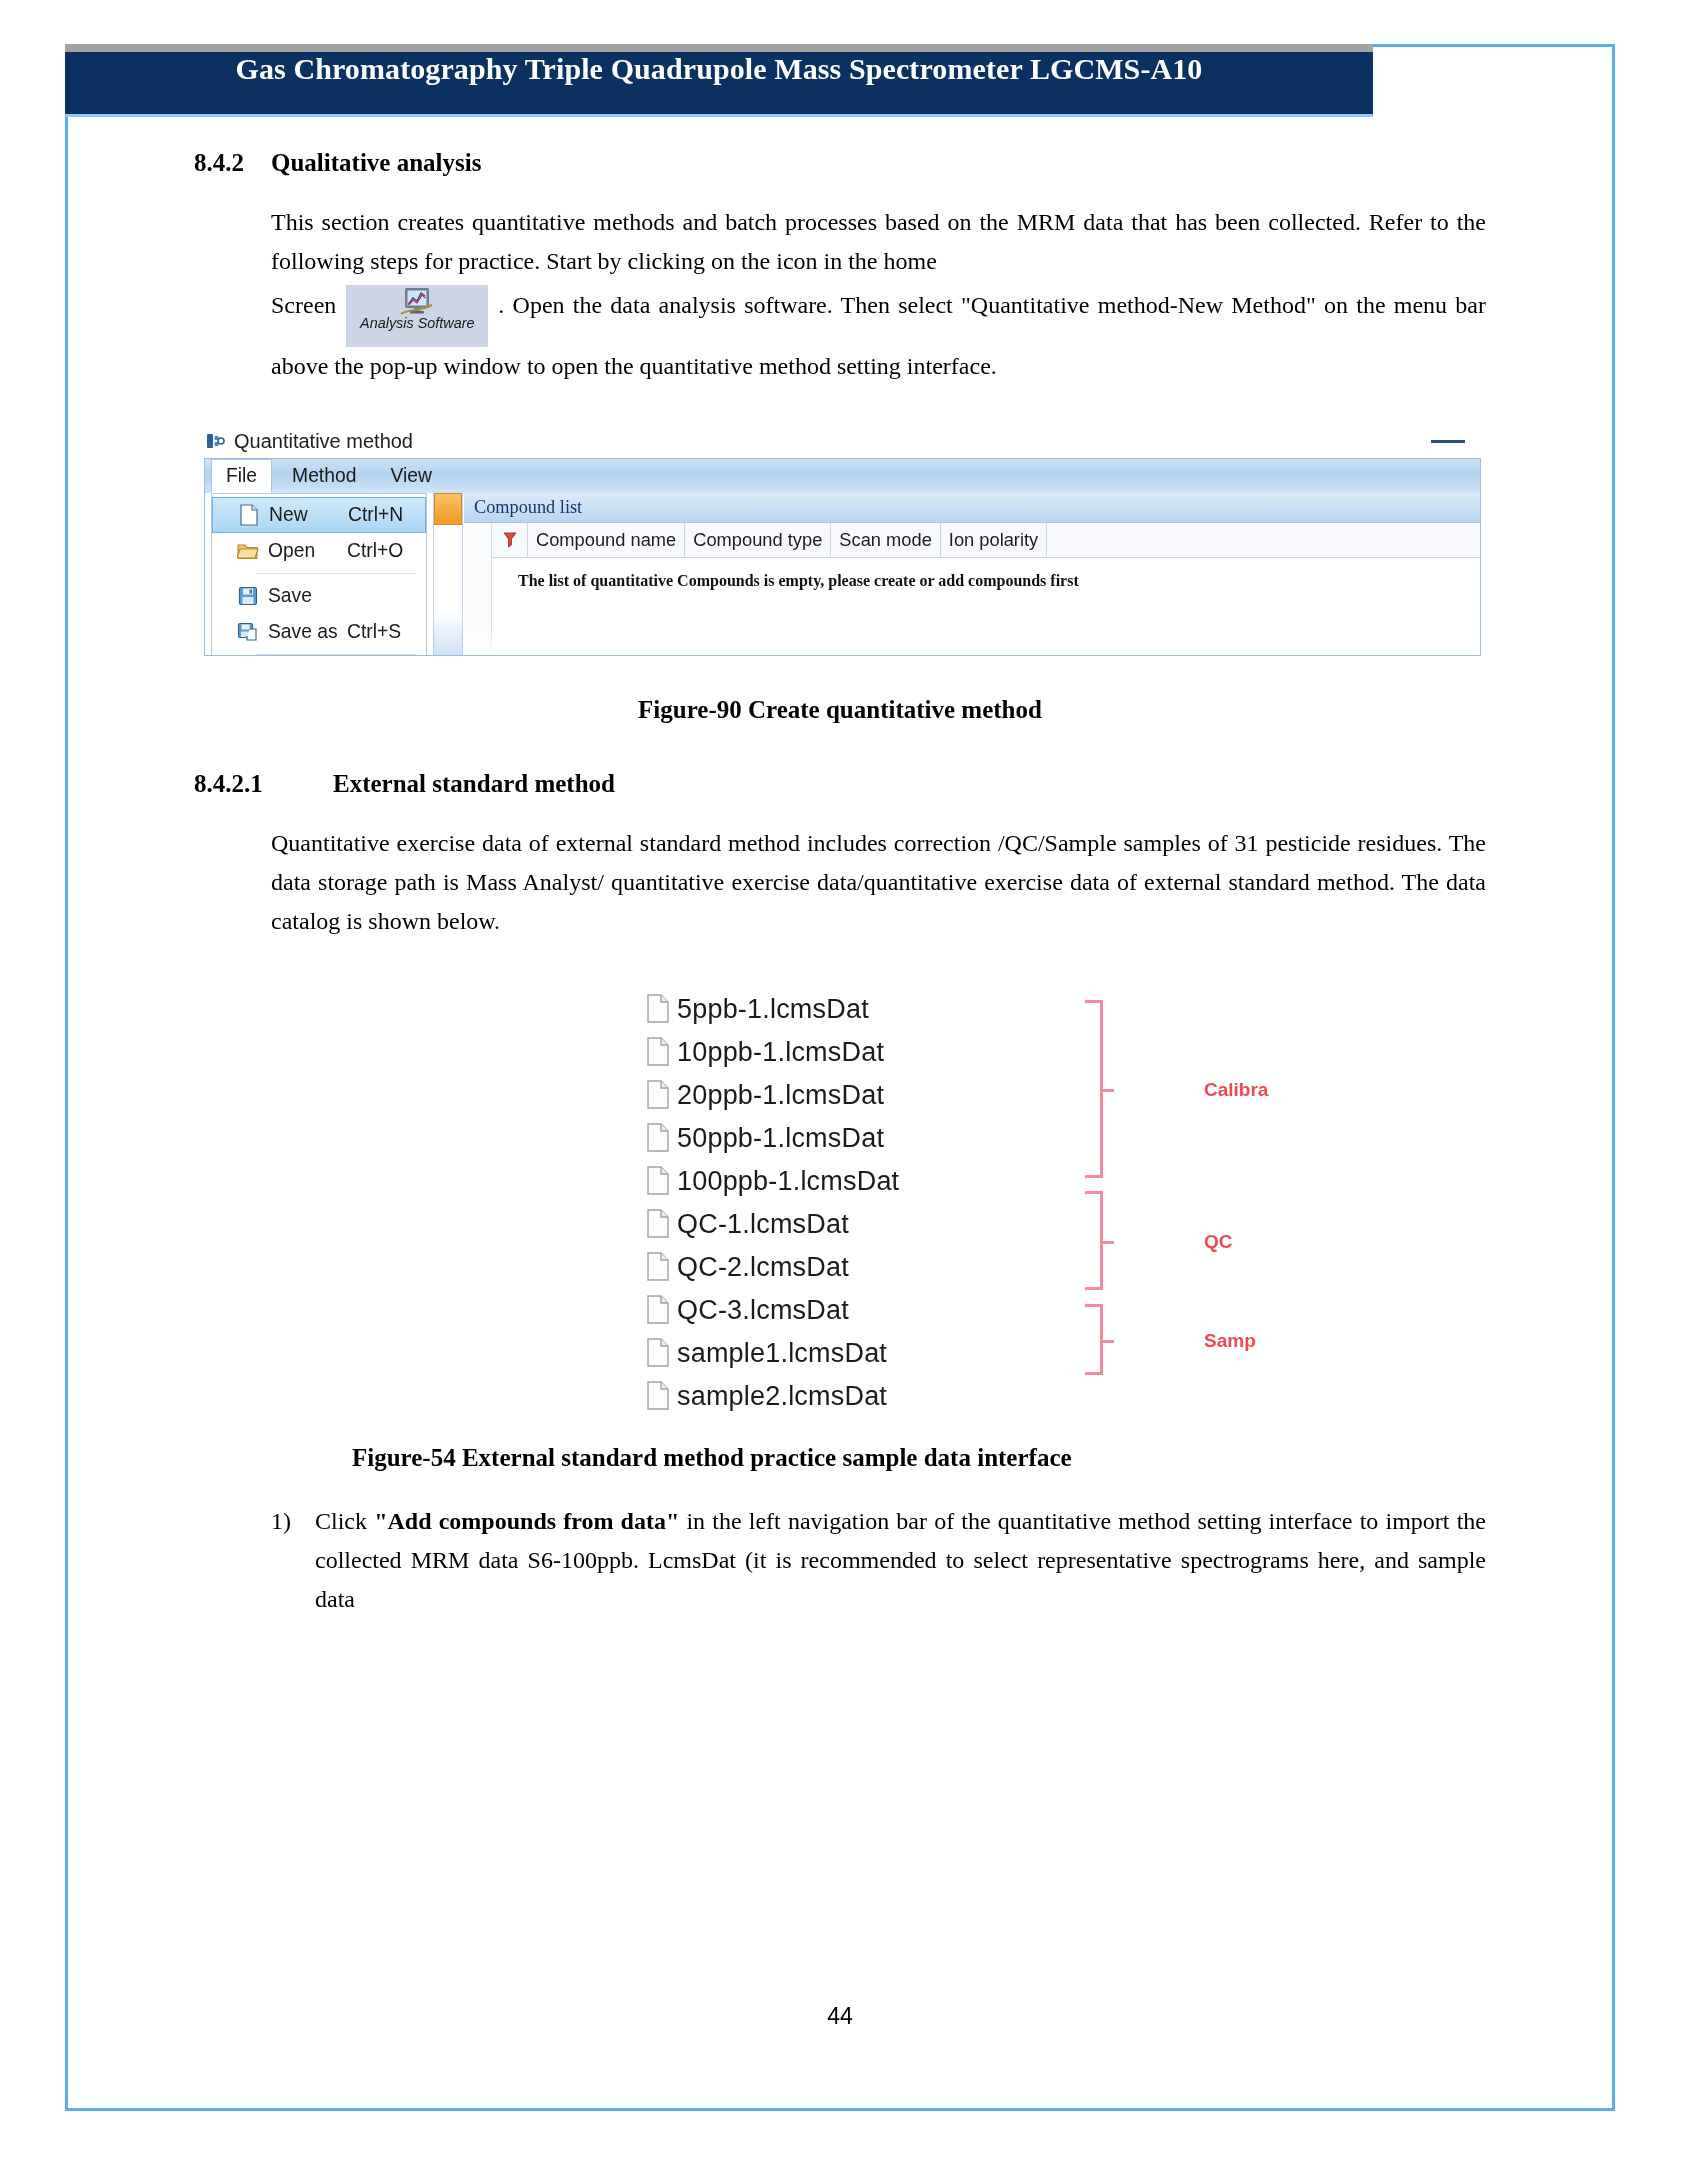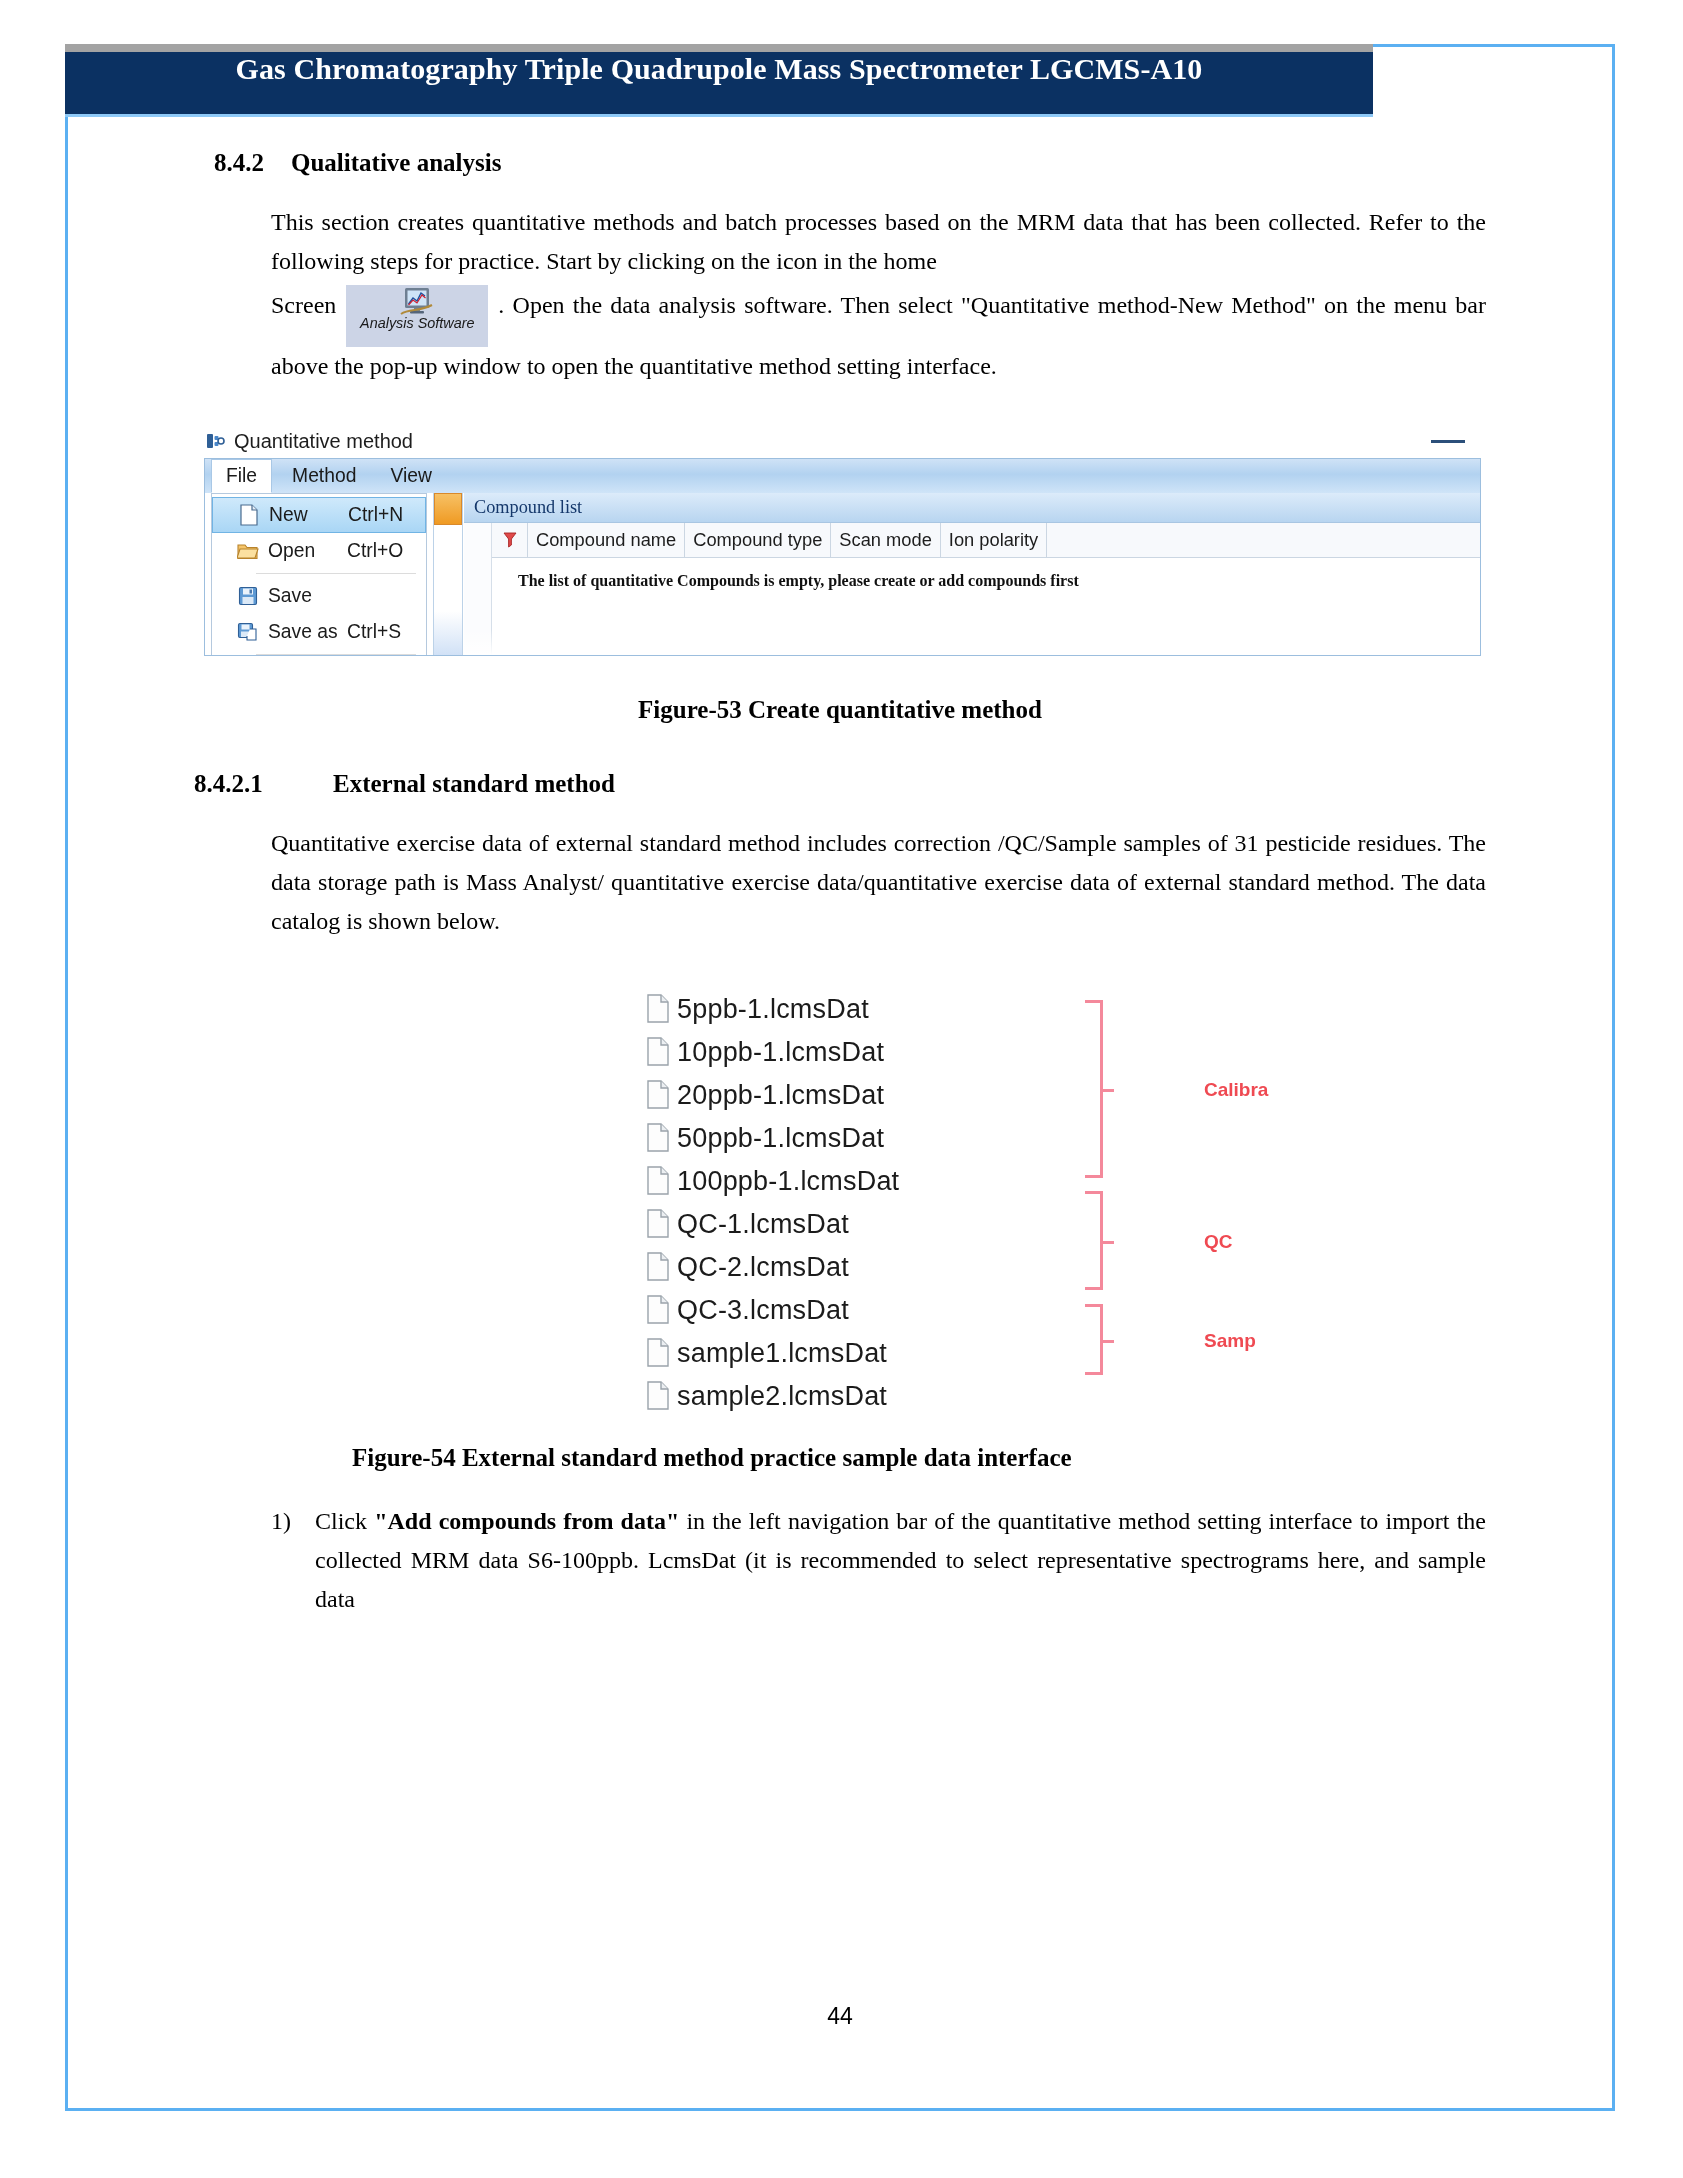--- a/index.html
+++ b/index.html
@@ -62,21 +62,21 @@
     padding: 0;
   }
 
   .heading-2 {
     display: flex;
     margin: 32px 0 0 129px;
     font-size: 25px;
     font-weight: bold;
     color: #000;
   }
-  .heading-2 .num { width: 77px; margin-left: 20px; }
+  .heading-2 .num { width: 77px; }
   .heading-3 {
     display: flex;
     margin: 46px 0 0 129px;
     font-size: 25px;
     font-weight: bold;
     color: #000;
   }
   .heading-3 .num { width: 139px; }
 
   .para {
@@ -447,21 +447,21 @@
             <span class="qm-th fill"></span>
           </div>
           <div class="qm-empty-msg">The list of quantitative Compounds is empty, please create or add compounds first</div>
         </div>
         <div class="qm-panel-bottomfade"></div>
       </div>
 
     </div>
   </div>
 
-  <div class="fig-caption">Figure-53 Create quantitative method</div>
+  <div class="fig-caption">Figure-90 Create quantitative method</div>
 
   <div class="heading-3">
     <span class="num">8.4.2.1</span>
     <span>External standard method</span>
   </div>
 
   <div class="para">Quantitative exercise data of external standard method includes correction /QC/Sample samples of 31 pesticide residues. The data storage path is Mass Analyst/ quantitative exercise data/quantitative exercise data of external standard method. The data catalog is shown below.</div>
 
   <div class="fig54">
     <div class="fl-list">

